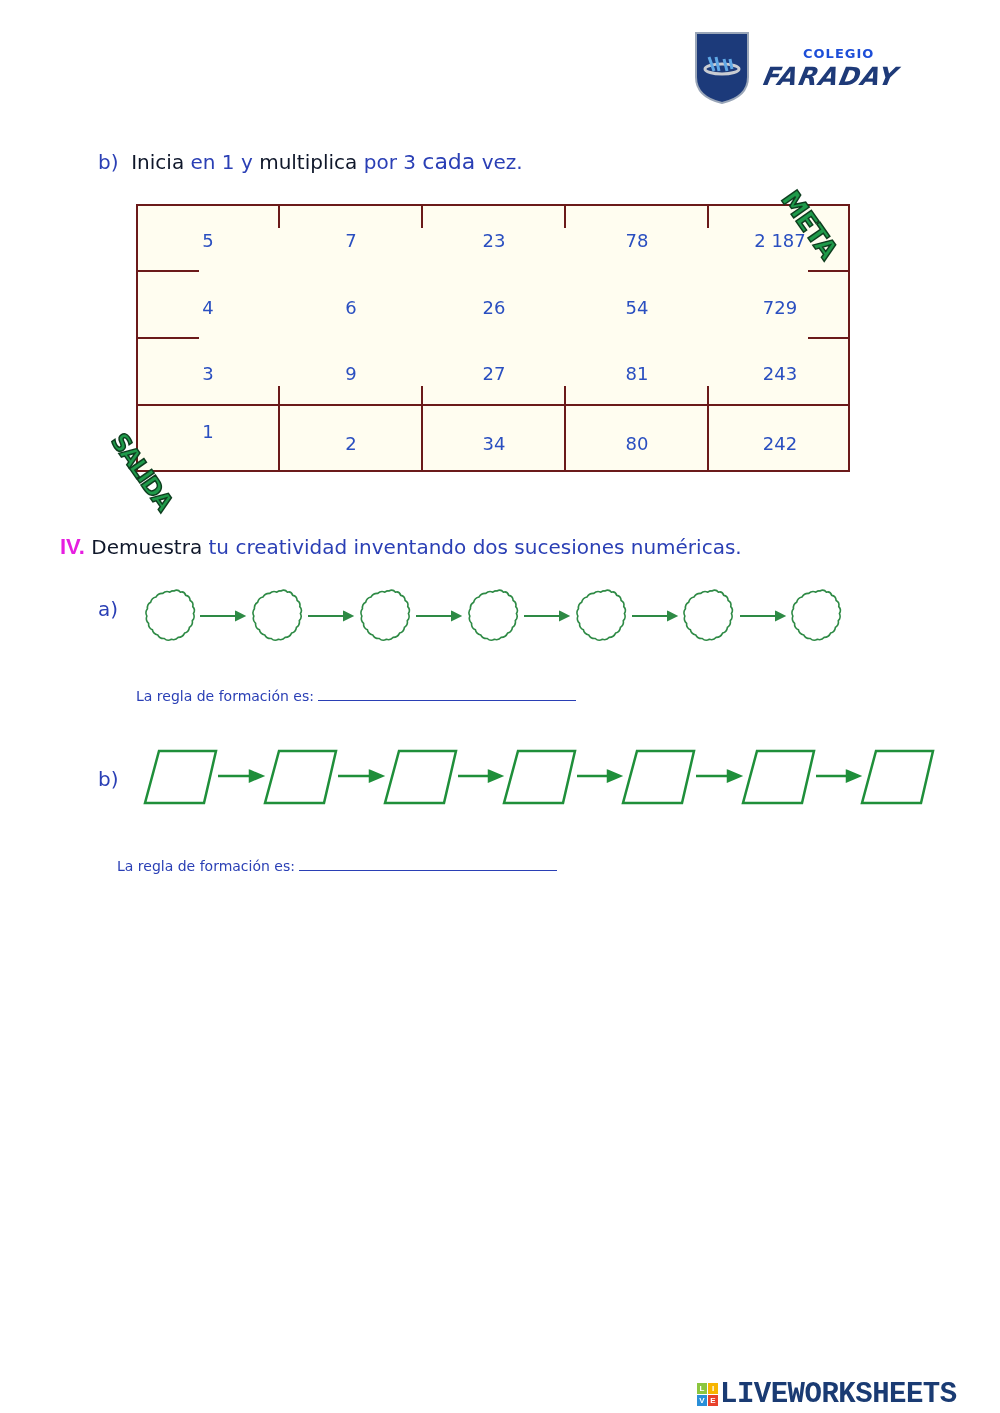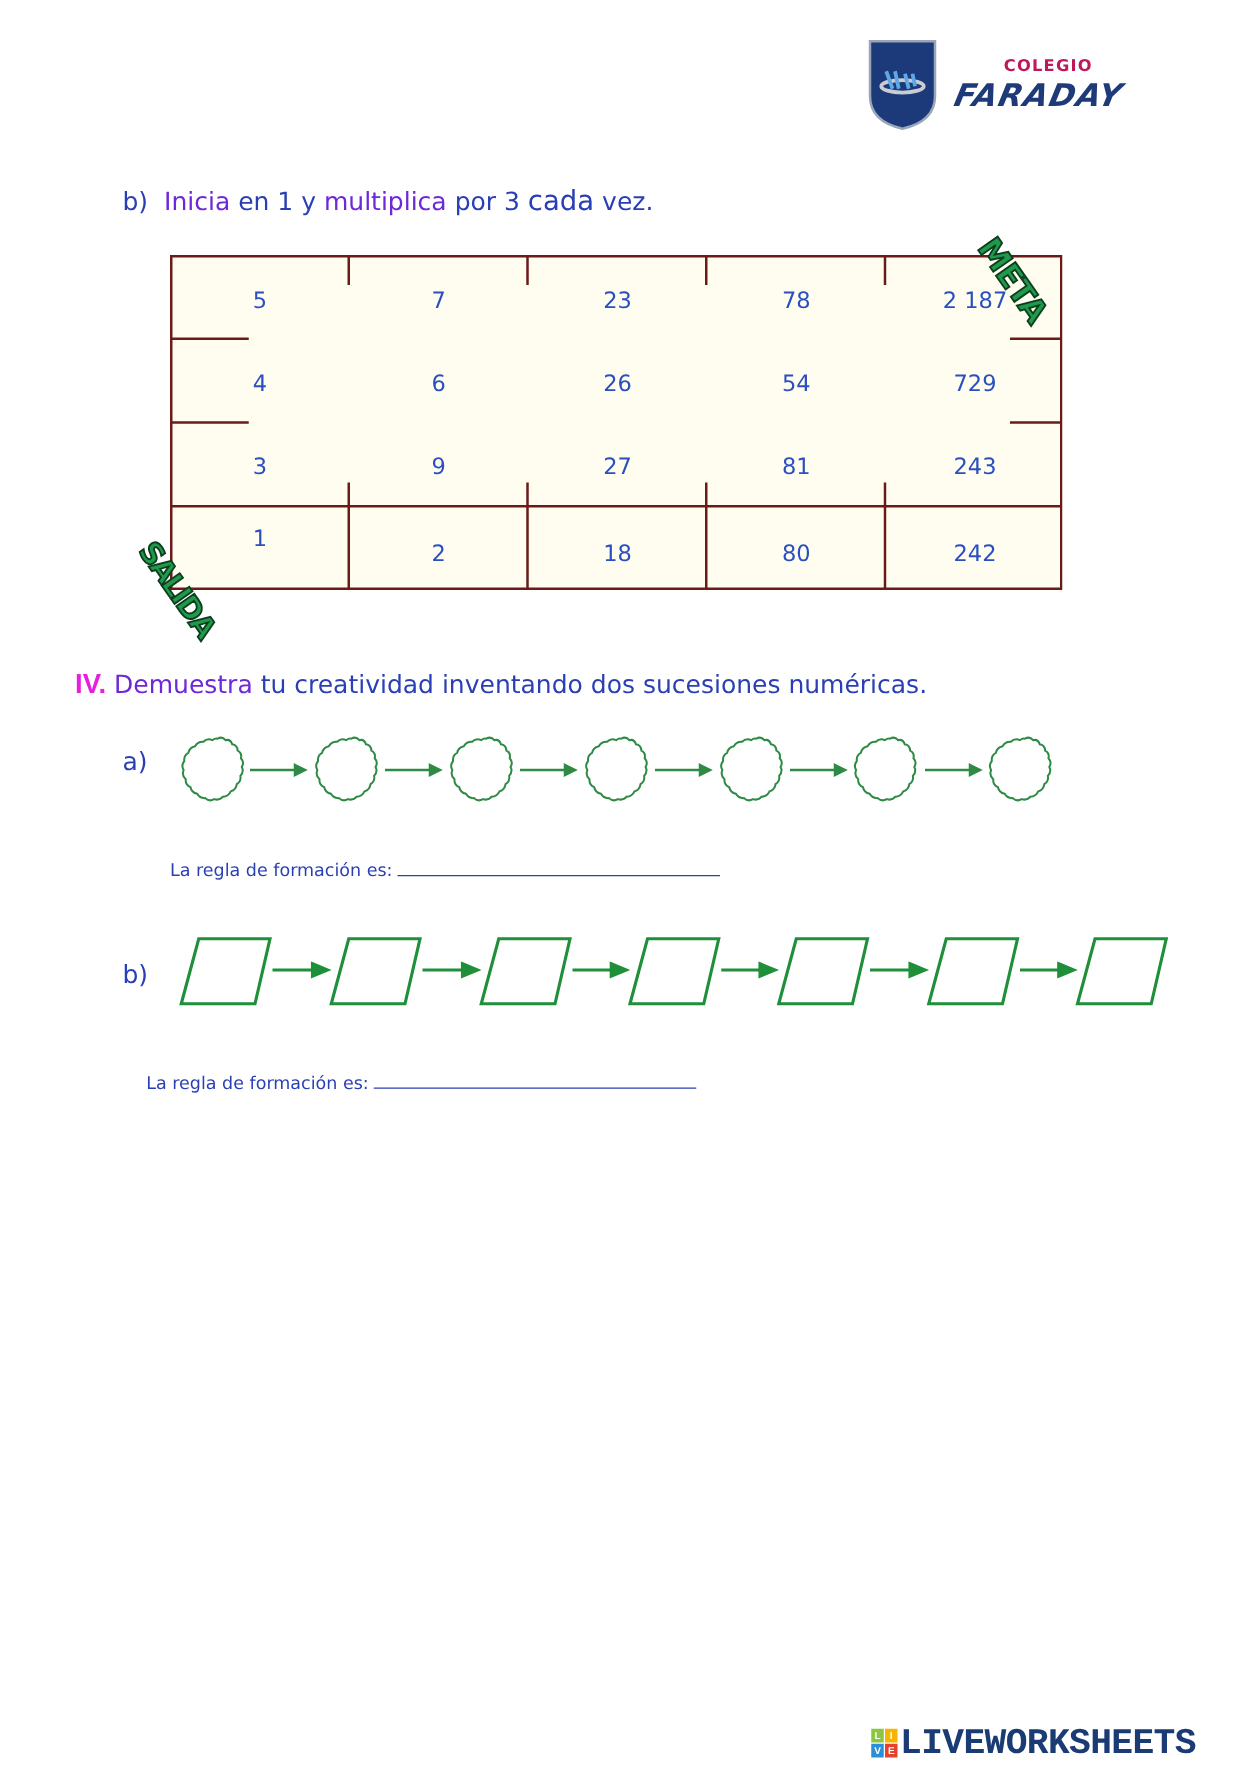--- a/index.html
+++ b/index.html
@@ -1,25 +1,25 @@
 <!DOCTYPE html>
 <html><head>
 <meta charset="utf-8">
 <style>
   html, body { margin: 0; padding: 0; background: #ffffff; }
   body { width: 1000px; height: 1413px; position: relative; overflow: hidden;
          font-family: "DejaVu Sans", sans-serif; }
   .abs { position: absolute; }
   .blue { color: #2a3fb5; }
-  .red { color: #6d28d9; }
+  .red { color: #0f172a; }
   .magenta { color: #e61ee0; }
 
   
   .logo-shield { left: 694px; top: 31px; width: 56px; height: 74px; }
-  .logo-colegio { left: 803px; top: 46px; font-size: 13px; font-weight: bold; color: #be185d; letter-spacing: 1px; }
+  .logo-colegio { left: 803px; top: 46px; font-size: 13px; font-weight: bold; color: #1d4ed8; letter-spacing: 1px; }
   .logo-faraday { left: 764px; top: 62px; font-size: 25px; font-weight: bold; font-style: italic; color: #1e3a78; letter-spacing: 1px;
                   font-family: "DejaVu Sans", sans-serif; transform: skewX(-12deg); }
 
   .heading-b { left: 98px; top: 149px; font-size: 20px; }
 
   
   .grid { left: 136px; top: 204px; width: 714px; height: 268px; background: #fffdf0; }
   .cell-num { position: absolute; font-size: 18px; color: #2a4fc0; transform: translateX(-50%); white-space: nowrap; }
   .meta { left: 800px; top: 185px; font-size: 26px; font-weight: bold; font-family: "DejaVu Sans", sans-serif;
           color: #1f9a4a; -webkit-text-stroke: 1.5px #0d3d1e; transform: rotate(55deg); transform-origin: left top; letter-spacing: -1px;}
@@ -96,21 +96,21 @@
   <span class="cell-num" style="left:644px;top:93px">729</span>
 
   <span class="cell-num" style="left:72px;top:159px">3</span>
   <span class="cell-num" style="left:215px;top:159px">9</span>
   <span class="cell-num" style="left:358px;top:159px">27</span>
   <span class="cell-num" style="left:501px;top:159px">81</span>
   <span class="cell-num" style="left:644px;top:159px">243</span>
 
   <span class="cell-num" style="left:72px;top:217px">1</span>
   <span class="cell-num" style="left:215px;top:229px">2</span>
-  <span class="cell-num" style="left:358px;top:229px">18</span>
+  <span class="cell-num" style="left:358px;top:229px">34</span>
   <span class="cell-num" style="left:501px;top:229px">80</span>
   <span class="cell-num" style="left:644px;top:229px">242</span>
 </div>
 
 <div class="abs meta">META</div>
 <div class="abs salida">SALIDA</div>
 
 <div class="abs heading-iv">
   <span class="magenta roman">IV.</span>
   <span class="red">Demuestra</span><span class="blue" style="white-space:pre"> tu creatividad inventando dos sucesiones numéricas.</span>

